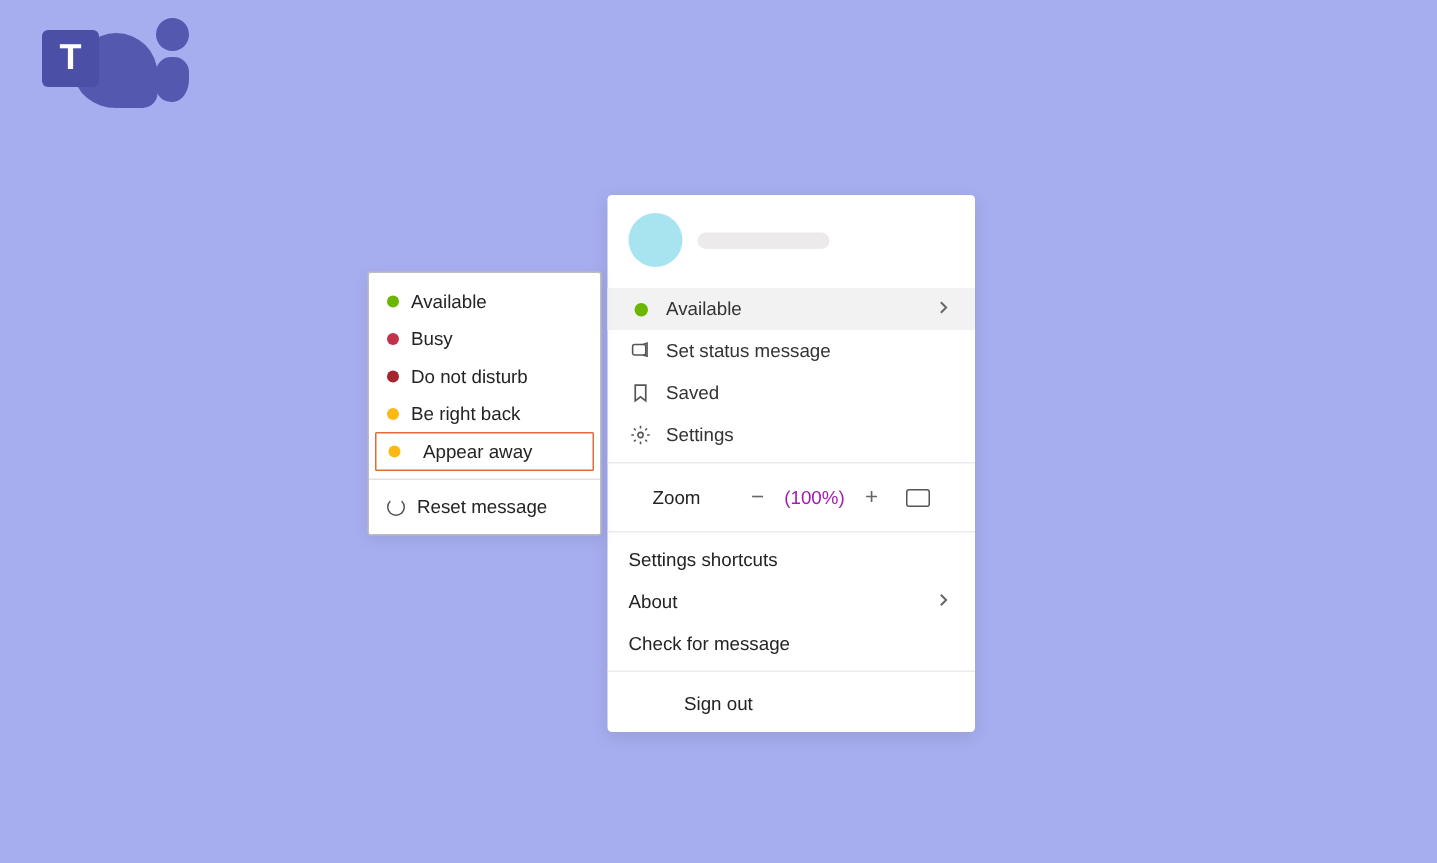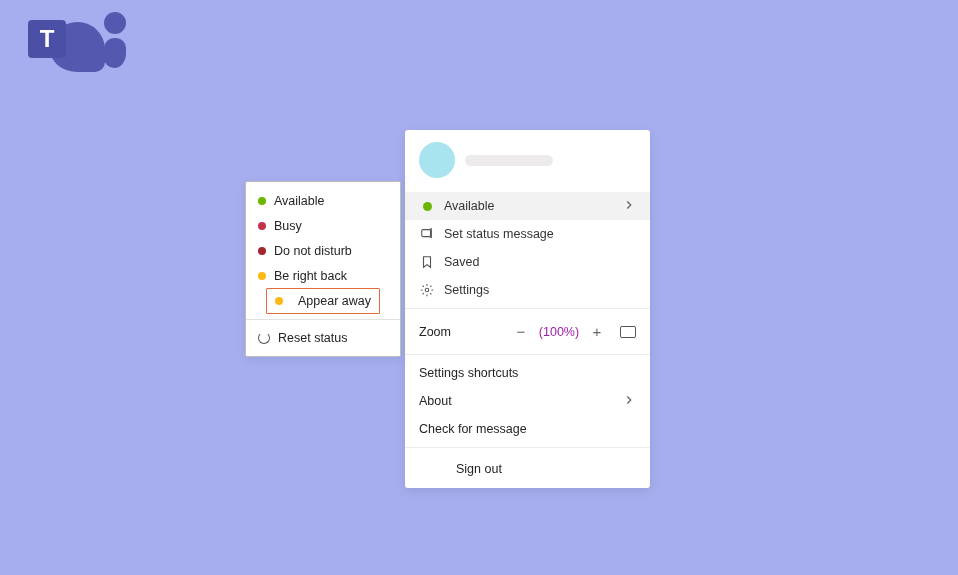--- a/index.html
+++ b/index.html
@@ -121,21 +121,21 @@
     .dot-green  { background: #6bb700; }
     .dot-red    { background: #c4314b; }
     .dot-dndred { background: #a4262c; }
     .dot-yellow { background: #fdb913; }
 
     .divider { height: 1px; background: #ececec; margin: 4px 0; }
 
     .zoom-row {
       display: flex;
       align-items: center;
-      padding: 10px 14px;
+      padding: 10px 30px;
       font-size: 12.5px;
       gap: 10px;
     }
     .zoom-row .zlabel { flex: 1; }
     .zoom-btn { color: #666; cursor: pointer; font-size: 15px; width: 14px; text-align: center; }
     .zoom-val { color: #a21caf; min-width: 42px; text-align: center; }
     .fullscreen-icon { width: 16px; height: 12px; border: 1.5px solid #555; border-radius: 2px; margin-left: 6px; cursor: pointer; }
 
     .plain-item {
       padding: 7px 14px;
@@ -165,21 +165,21 @@
       align-items: center;
       gap: 8px;
       padding: 4px 12px;
       height: 25px;
       font-size: 12.5px;
       cursor: pointer;
     }
     .status-opt .status-dot { width: 8px; height: 8px; }
     .status-opt.outlined {
       border: 1.5px solid #e06c3a;
-      margin: 0 20px;
+      margin: 0 4px;
       padding: 4px 8px;
       border-radius: 1px;
       height: 26px;
       gap: 15px;
     }
     .status-sep { height: 1px; background: #e2e2e2; margin: 5px 0; }
     .reset-icon {
       width: 12px; height: 12px;
       border: 1.3px solid #555;
       border-top-color: transparent;
@@ -301,15 +301,15 @@
   </div>
   <div class="status-opt outlined">
     <span class="status-dot dot-yellow"></span>
     <span>Appear away</span>
   </div>
 
   <div class="status-sep"></div>
 
   <div class="status-opt">
     <span class="reset-icon"></span>
-    <span>Reset status</span>
+    <span>Reset message</span>
   </div>
 </div>
 
 </body></html>

